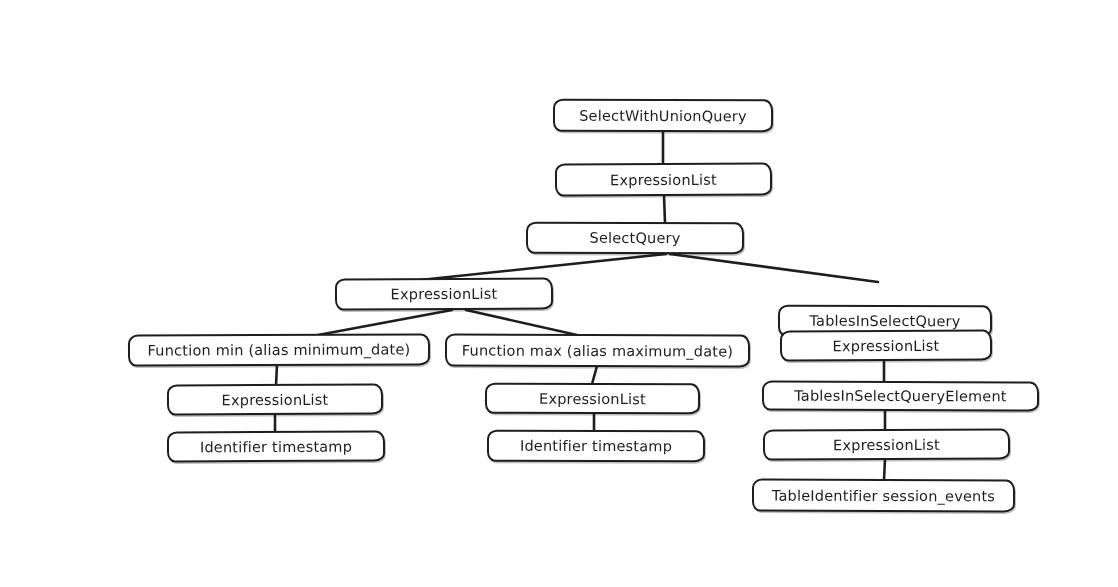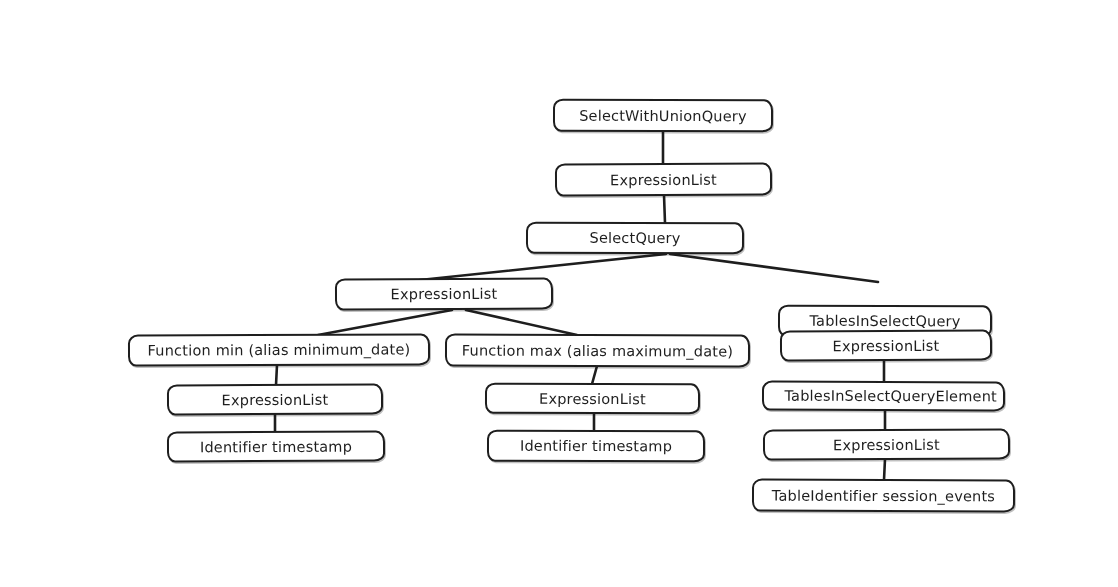--- a/index.html
+++ b/index.html
@@ -94,21 +94,21 @@
     </div>
     <div class="node" style="left: 167px; top: 431px; width: 218px; height: 31px;">
       <span class="label">Identifier timestamp</span>
     </div>
     <div class="node" style="left: 487px; top: 430px; width: 218px; height: 32px;">
       <span class="label">Identifier timestamp</span>
     </div>
     <div class="node" style="left: 780px; top: 330px; width: 212px; height: 31px;">
       <span class="label">ExpressionList</span>
     </div>
-    <div class="node" style="left: 762px; top: 381px; width: 243px; height: 30px; justify-content: flex-end;">
+    <div class="node" style="left: 762px; top: 381px; width: 277px; height: 30px;">
       <span class="label">TablesInSelectQueryElement</span>
     </div>
     <div class="node" style="left: 763px; top: 429px; width: 247px; height: 31px;">
       <span class="label">ExpressionList</span>
     </div>
     <div class="node" style="left: 752px; top: 479px; width: 263px; height: 33px; align-items: center;">
       <span class="label">TableIdentifier session_events</span>
     </div>
   </div>
 

